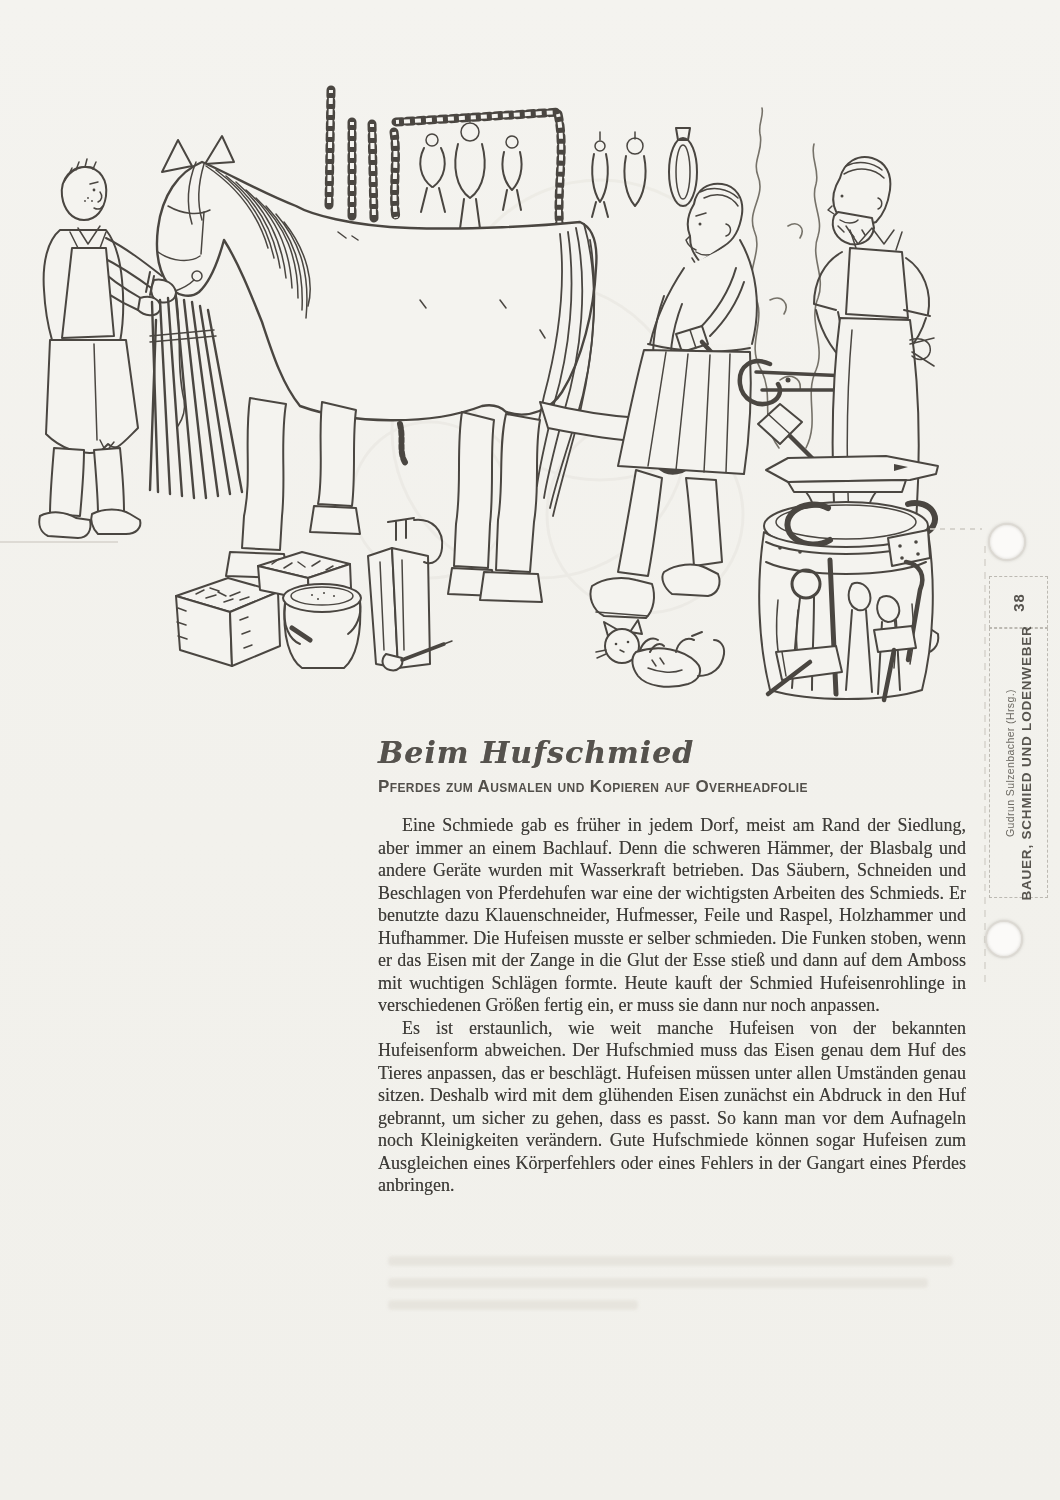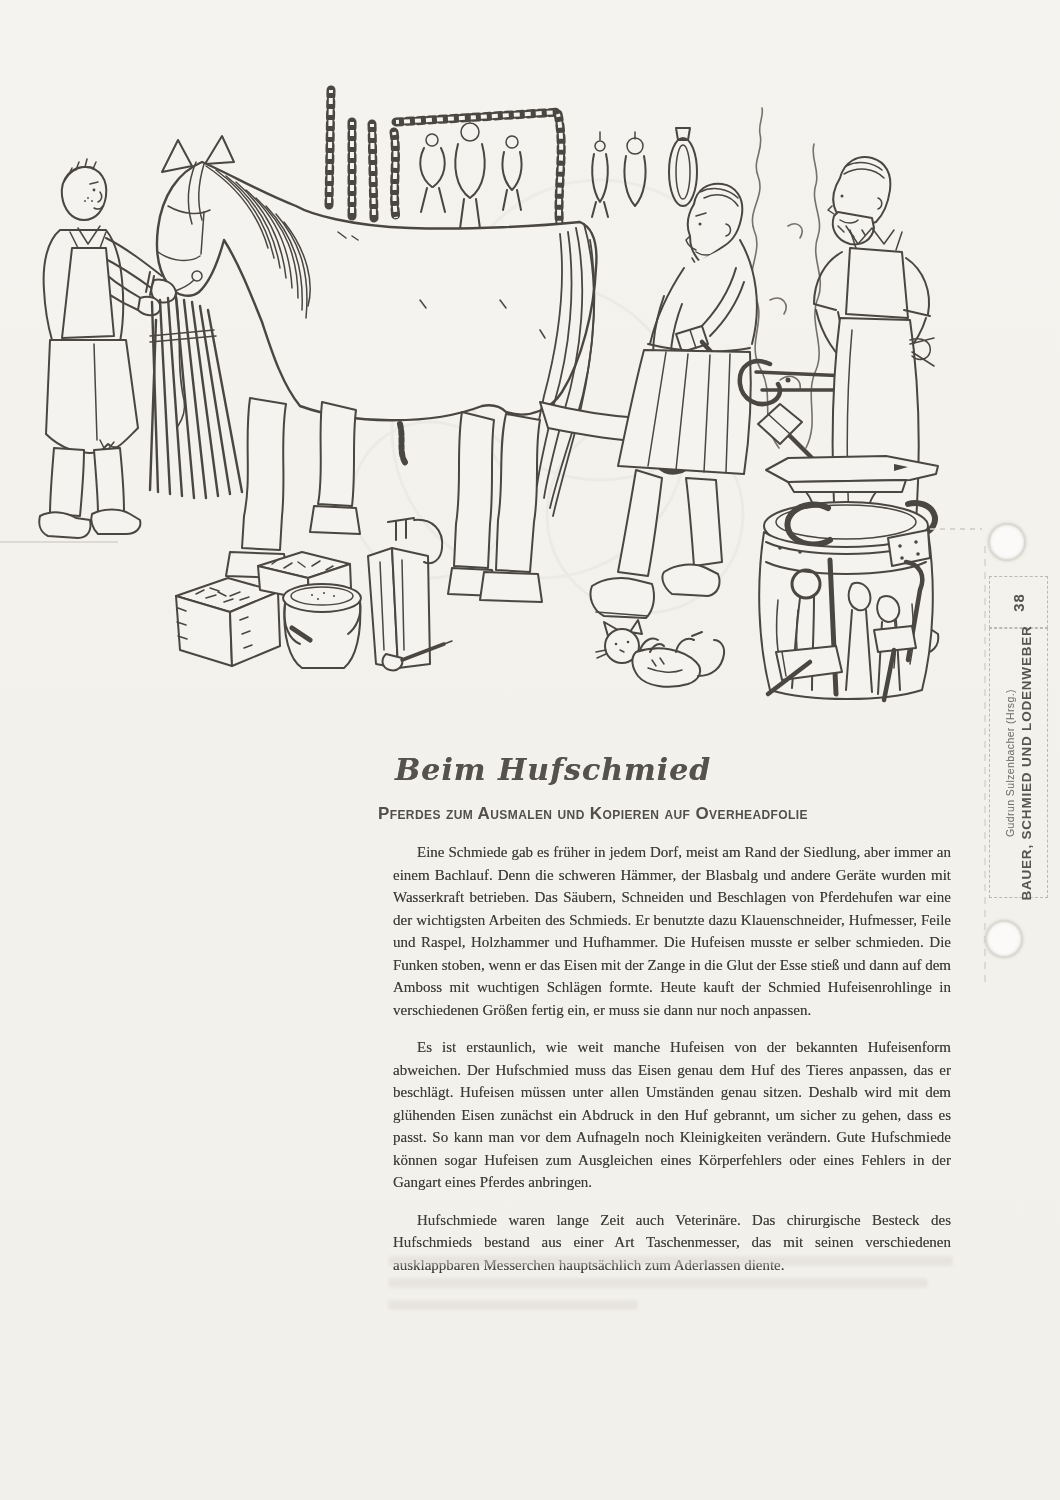--- a/index.html
+++ b/index.html
@@ -18,32 +18,32 @@
   svg .thick{stroke-width:4.5;}
   svg .smoke{stroke:#767269;stroke-width:1.6;fill:none;stroke-linecap:round;}
   svg .ghost{stroke:#e7e5df;stroke-width:3;fill:none;}
   svg .chain{stroke:#4a4641;stroke-width:9;stroke-dasharray:6 5;fill:none;stroke-linecap:round;}
   svg .chain-in{stroke:#f4f3ef;stroke-width:4;stroke-dasharray:6 5;stroke-dashoffset:3;fill:none;}
   svg .dark{fill:#4a4641;stroke:none;}
 
   
   .article{position:absolute;left:378px;top:736px;width:588px;color:#3e3c38;}
   .article h1{
-    margin:17px;font-family:"DejaVu Serif", serif;font-style:italic;font-weight:600;
+    margin:0;font-family:"DejaVu Serif", serif;font-style:italic;font-weight:600;
     font-size:30px;line-height:34px;color:#55524d;letter-spacing:1px;
     text-shadow:0 0 .6px rgba(85,82,77,.55);
   }
   .article h2{
     margin:7px 0 0;font-family:"Liberation Sans", sans-serif;font-weight:700;
     font-variant:small-caps;font-size:17px;line-height:20px;letter-spacing:.4px;color:#53504b;
   }
   .article .body{margin-top:17px;}
   .article p{
-    margin:15px;text-indent:24px;text-align:justify;
-    font-size:15px;line-height:22.5px;
+    margin:0;text-indent:24px;text-align:justify;
+    font-size:18px;line-height:22.5px;
     text-shadow:0 0 .4px rgba(62,60,56,.6);
   }
 
   
   .punch-hole{
     position:absolute;width:34px;height:34px;border-radius:50%;
     background:#fbfaf8;border:2px solid #dcd9d3;
     box-shadow:0 0 3px rgba(140,137,130,.35), inset 0 0 3px rgba(140,137,130,.3);
   }
   .ph1{left:988px;top:523px;}
@@ -393,21 +393,20 @@
     </div>
       </div>
   </div>
 
   <div class="article">
     <h1>Beim Hufschmied</h1>
     <h2>Pferdes zum Ausmalen und Kopieren auf Overheadfolie</h2>
     <div class="body">
       <p>Eine Schmiede gab es früher in jedem Dorf, meist am Rand der Siedlung, aber immer an einem Bachlauf. Denn die schweren Hämmer, der Blasbalg und andere Geräte wurden mit Wasserkraft betrieben. Das Säubern, Schneiden und Beschlagen von Pferdehufen war eine der wichtigsten Arbeiten des Schmieds. Er benutzte dazu Klauenschneider, Hufmesser, Feile und Raspel, Holzhammer und Hufhammer. Die Hufeisen musste er selber schmieden. Die Funken stoben, wenn er das Eisen mit der Zange in die Glut der Esse stieß und dann auf dem Amboss mit wuchtigen Schlägen formte. Heute kauft der Schmied Hufeisenrohlinge in verschiedenen Größen fertig ein, er muss sie dann nur noch anpassen.</p>
       <p>Es ist erstaunlich, wie weit manche Hufeisen von der bekannten Hufeisenform abweichen. Der Hufschmied muss das Eisen genau dem Huf des Tieres anpassen, das er beschlägt. Hufeisen müssen unter allen Umständen genau sitzen. Deshalb wird mit dem glühenden Eisen zunächst ein Abdruck in den Huf gebrannt, um sicher zu gehen, dass es passt. So kann man vor dem Aufnageln noch Kleinigkeiten verändern. Gute Hufschmiede können sogar Hufeisen zum Ausgleichen eines Körperfehlers oder eines Fehlers in der Gangart eines Pferdes anbringen.</p>
-      <p>Hufschmiede waren lange Zeit auch Veterinäre. Das chirurgische Besteck des Hufschmieds bestand aus einer Art Taschenmesser, das mit seinen verschiedenen ausklappbaren Messerchen hauptsächlich zum Aderlassen diente.</p>
     </div>
   </div>
 
   <div class="ghost-text">
     <div class="gl g1"></div>
     <div class="gl g2"></div>
     <div class="gl g3"></div>
   </div>
 
 </div>

